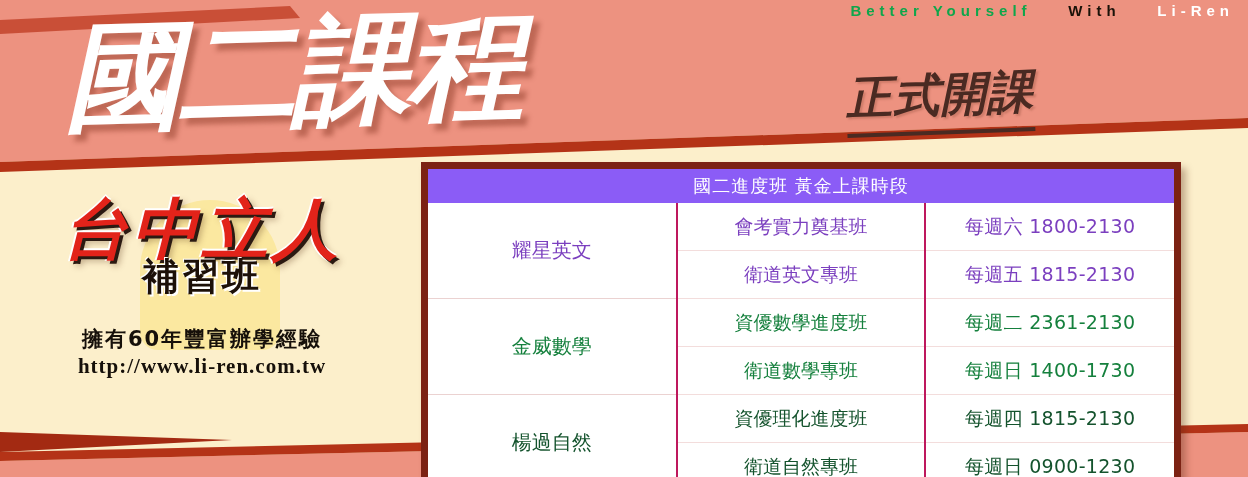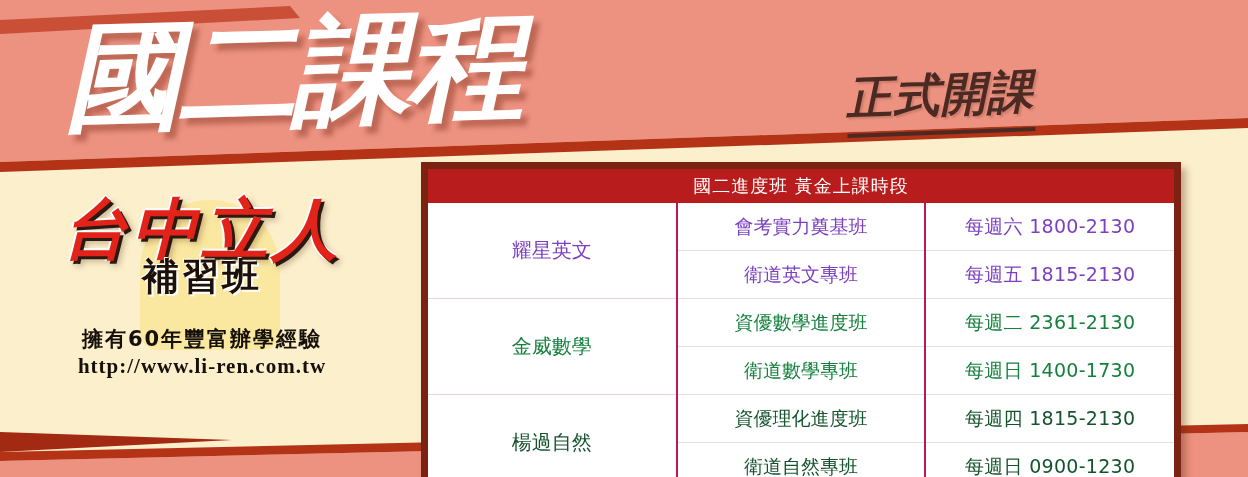--- a/index.html
+++ b/index.html
@@ -188,21 +188,21 @@
     box-shadow:5px 6px 7px rgba(90,40,20,.35);
     z-index:9;
     box-sizing:border-box;
   }
   table.sched{
     border-collapse:collapse;
     width:100%;
     table-layout:fixed;
   }
   table.sched th.head{
-    background:#b91c1c;
+    background:#8b5cf6;
     color:#FFFFFF;
     font-family:"DejaVu Sans","Liberation Sans",sans-serif;
     font-size:18px;
     font-weight:normal;
     letter-spacing:1px;
     height:34px;
     padding:0;
     text-align:center;
   }
   table.sched td{
@@ -233,20 +233,27 @@
 
 <div id="banner">
 
   <div class="bg-salmon"></div>
   <div class="bg-cream"></div>
   <div class="stripe-top"></div>
   <div class="stripe-bottom"></div>
   <div class="wedge-bl"></div>
   <div class="slash-top"></div>
 
+  <div class="tagline">
+    <span class="tg-green">Better Yourself</span>
+    <span>&nbsp;&nbsp;</span>
+    <span class="tg-black">With</span>
+    <span>&nbsp;&nbsp;</span>
+    <span class="tg-white">Li-Ren</span>
+  </div>
 
   <div class="headline">國二課程</div>
 
   <div class="subhead-wrap">
     <div class="subhead">正式開課</div>
   </div>
 
   <div class="logo-block">
     <div class="sunburst"></div>
     <div class="logo-main">台中立人</div>

